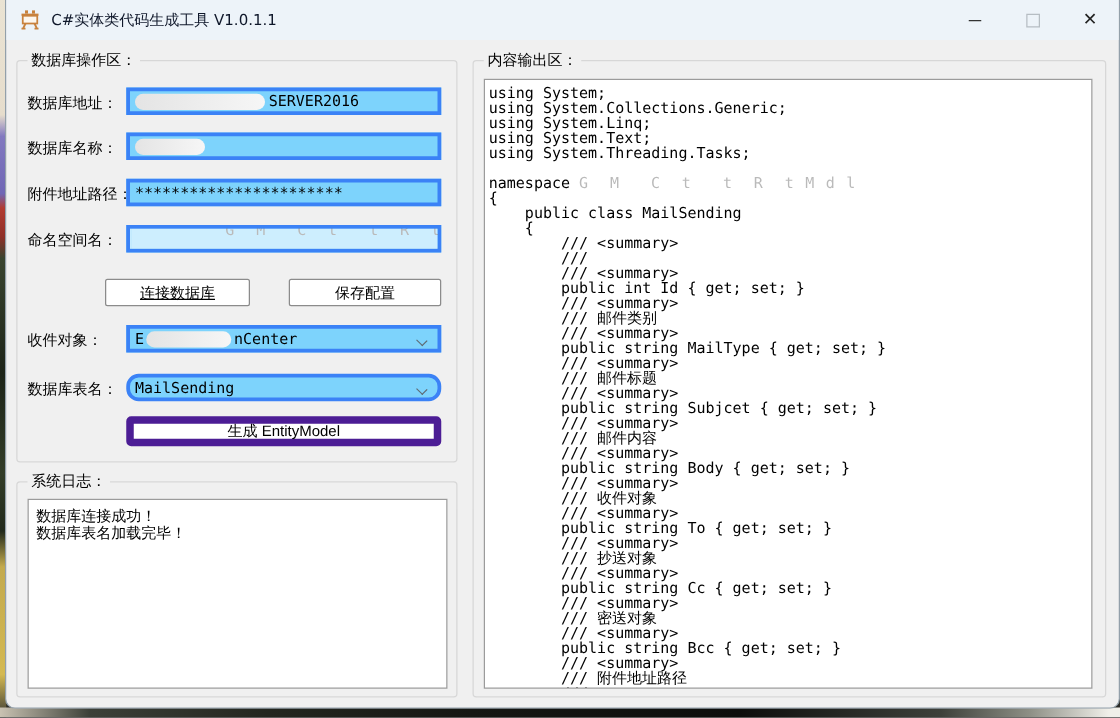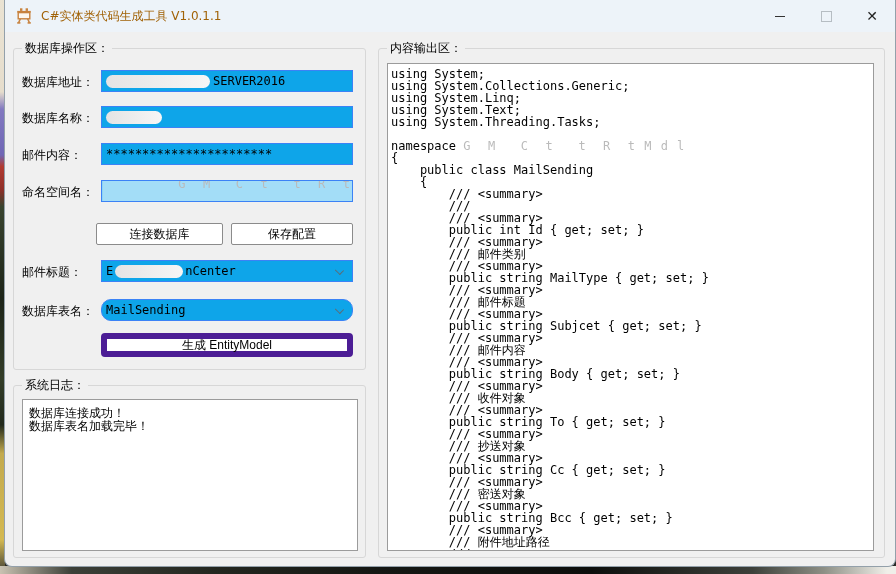--- a/index.html
+++ b/index.html
@@ -8,33 +8,33 @@
   
   .desk-left{position:absolute;left:0;top:0;width:5px;height:574px;
     background:linear-gradient(180deg,#eae3d3 0%,#e6ddcc 16%,#8279c0 19%,#6f66b5 27%,#b23b31 29%,#8f2f28 33%,
     #39442f 36%,#1d2418 52%,#333d28 66%,#222a1c 74%,#c3aa4e 79%,#d4b952 94%,#3a3a35 100%);}
   .desk-bottom{position:absolute;left:0;top:566px;width:896px;height:8px;
     background:linear-gradient(90deg,#c9c2b2 0%,#3c4038 8%,#23261f 24%,#151713 42%,#0d0e0c 66%,#3d403a 84%,#8e9086 92%,#f0efe9 99%);}
   
   .window{position:absolute;left:4px;top:0;width:892px;height:567px;background:#f0f0f0;
     border:1px solid #93a0aa;border-top:none;border-radius:0 0 8px 8px;overflow:hidden;box-sizing:border-box;}
   .titlebar{position:absolute;left:0;top:0;width:100%;height:32px;background:#edf3f9;display:flex;align-items:center;}
-  .tb-title{margin-left:8px;font-size:12px;color:#a16207;}
+  .tb-title{margin-left:8px;font-size:12px;color:#0f172a;}
   .tb-spacer{flex:1;}
   .tb-btn{width:46px;height:32px;display:flex;align-items:center;justify-content:center;cursor:default;}
   .glyph-min{width:10px;height:1px;background:#333;}
   .glyph-max{width:9px;height:9px;border:1px solid #b6bdc3;}
   .glyph-close{font-size:14px;color:#222;line-height:1;}
   .app-icon{margin-left:10px;display:flex;align-items:center;}
   
   .group{position:absolute;border:1px solid #d7d7d7;border-radius:3px;box-sizing:border-box;}
   .group-label{position:absolute;top:-9px;left:8px;background:#f0f0f0;padding:0 3px;font-size:12px;white-space:nowrap;}
   
   .flabel{position:absolute;left:8px;font-size:12px;white-space:nowrap;}
-  .tfield{position:absolute;left:87px;width:252px;height:22px;background:#0ea5e9;border:1px solid #3b82f6;
+  .tfield{position:absolute;left:87px;width:252px;height:22px;background:#7dd3fc;border:3px solid #3b82f6;
     box-sizing:border-box;display:flex;align-items:center;padding:0 4px;overflow:hidden;
     font-family:"DejaVu Sans Mono","Liberation Mono",monospace;font-size:12px;white-space:pre;}
   .combo .chev{position:absolute;right:9px;top:6px;width:6px;height:6px;border-right:1.5px solid #5f6a72;
     border-bottom:1.5px solid #5f6a72;transform:rotate(45deg) scaleY(.85);}
   .btn{position:absolute;height:22px;background:#fff;border:1px solid #8b8b8b;border-radius:2px;
     display:flex;align-items:center;justify-content:center;font-size:12px;cursor:pointer;box-sizing:border-box;}
   .btn-primary{border:6px solid #4c1d95;border-radius:4px;height:24px;}
   
   .sunken{position:absolute;background:#fff;border:1px solid #9b9b9b;box-sizing:border-box;overflow:hidden;
     font-family:"DejaVu Sans Mono","Liberation Mono",monospace;font-size:12px;}
@@ -90,37 +90,37 @@
       <span class="flabel" style="top:25px;">数据库地址：</span>
       <div class="tfield" style="top:21px;">
         <span class="smudge-inline" style="width:104px;margin-right:3px;"></span><span>SERVER2016</span>
       </div>
 
       <span class="flabel" style="top:61px;">数据库名称：</span>
       <div class="tfield" style="top:57px;">
         <span class="smudge-inline" style="width:56px;"></span>
       </div>
 
-      <span class="flabel" style="top:98px;">邮件内容：</span>
+      <span class="flabel" style="top:98px;">附件地址路径：</span>
       <div class="tfield" style="top:94px;">
         <span>***********************</span>
       </div>
 
       <span class="flabel" style="top:135px;">命名空间名：</span>
       <div class="tfield" style="top:131px;">
         <span class="peek-wrap">
           <span class="peek">G  M   C  t   t  R  t M d l</span>
           <span class="smudge-full"></span>
         </span>
       </div>
 
-      <button class="btn" style="left:82px;top:174px;width:127px;">连接数据库</button>
+      <button class="btn" style="left:70px;top:174px;width:116px;text-decoration:underline;">连接数据库</button>
       <button class="btn" style="left:217px;top:174px;width:122px;">保存配置</button>
 
-      <span class="flabel" style="top:215px;">邮件标题：</span>
+      <span class="flabel" style="top:215px;">收件对象：</span>
       <div class="tfield combo" style="top:211px;">
         <span>E</span><span class="smudge-inline" style="width:68px;margin:0 2px;"></span><span>nCenter</span>
         <span class="chev"></span>
       </div>
 
       <span class="flabel" style="top:254px;">数据库表名：</span>
       <div class="tfield combo" style="top:250px;border-radius:10px;">
         <span>MailSending</span>
         <span class="chev"></span>
       </div>

